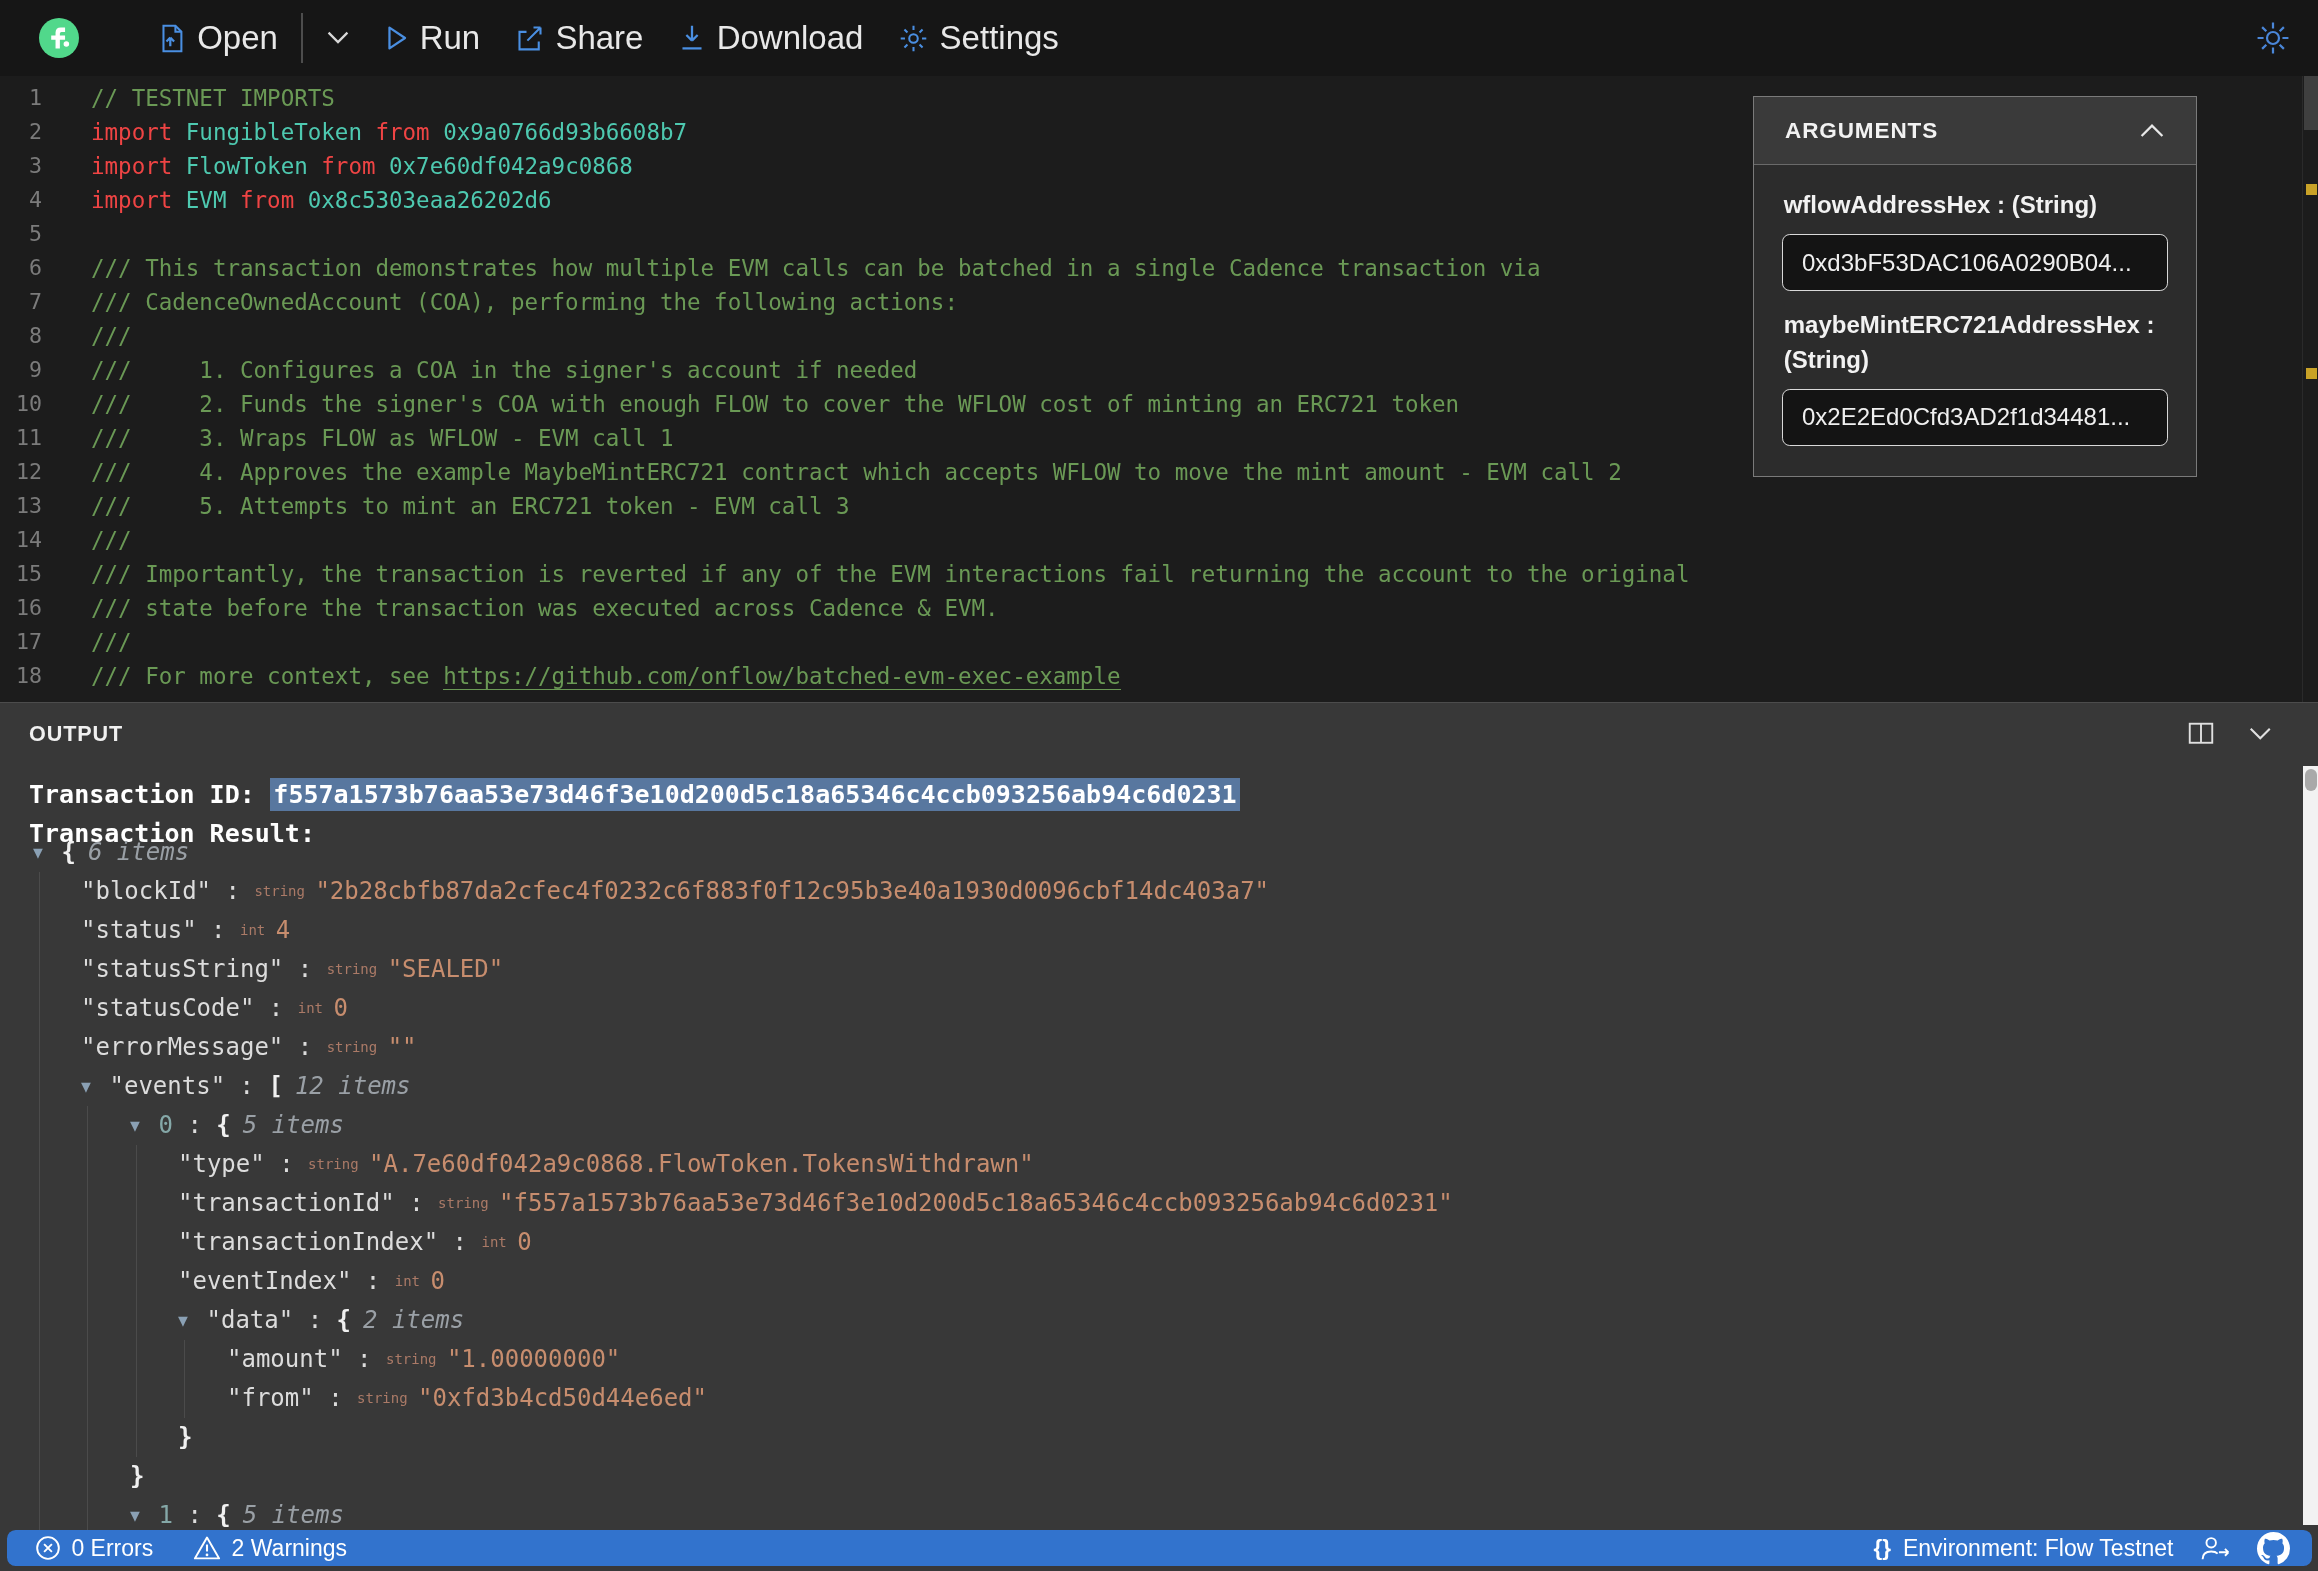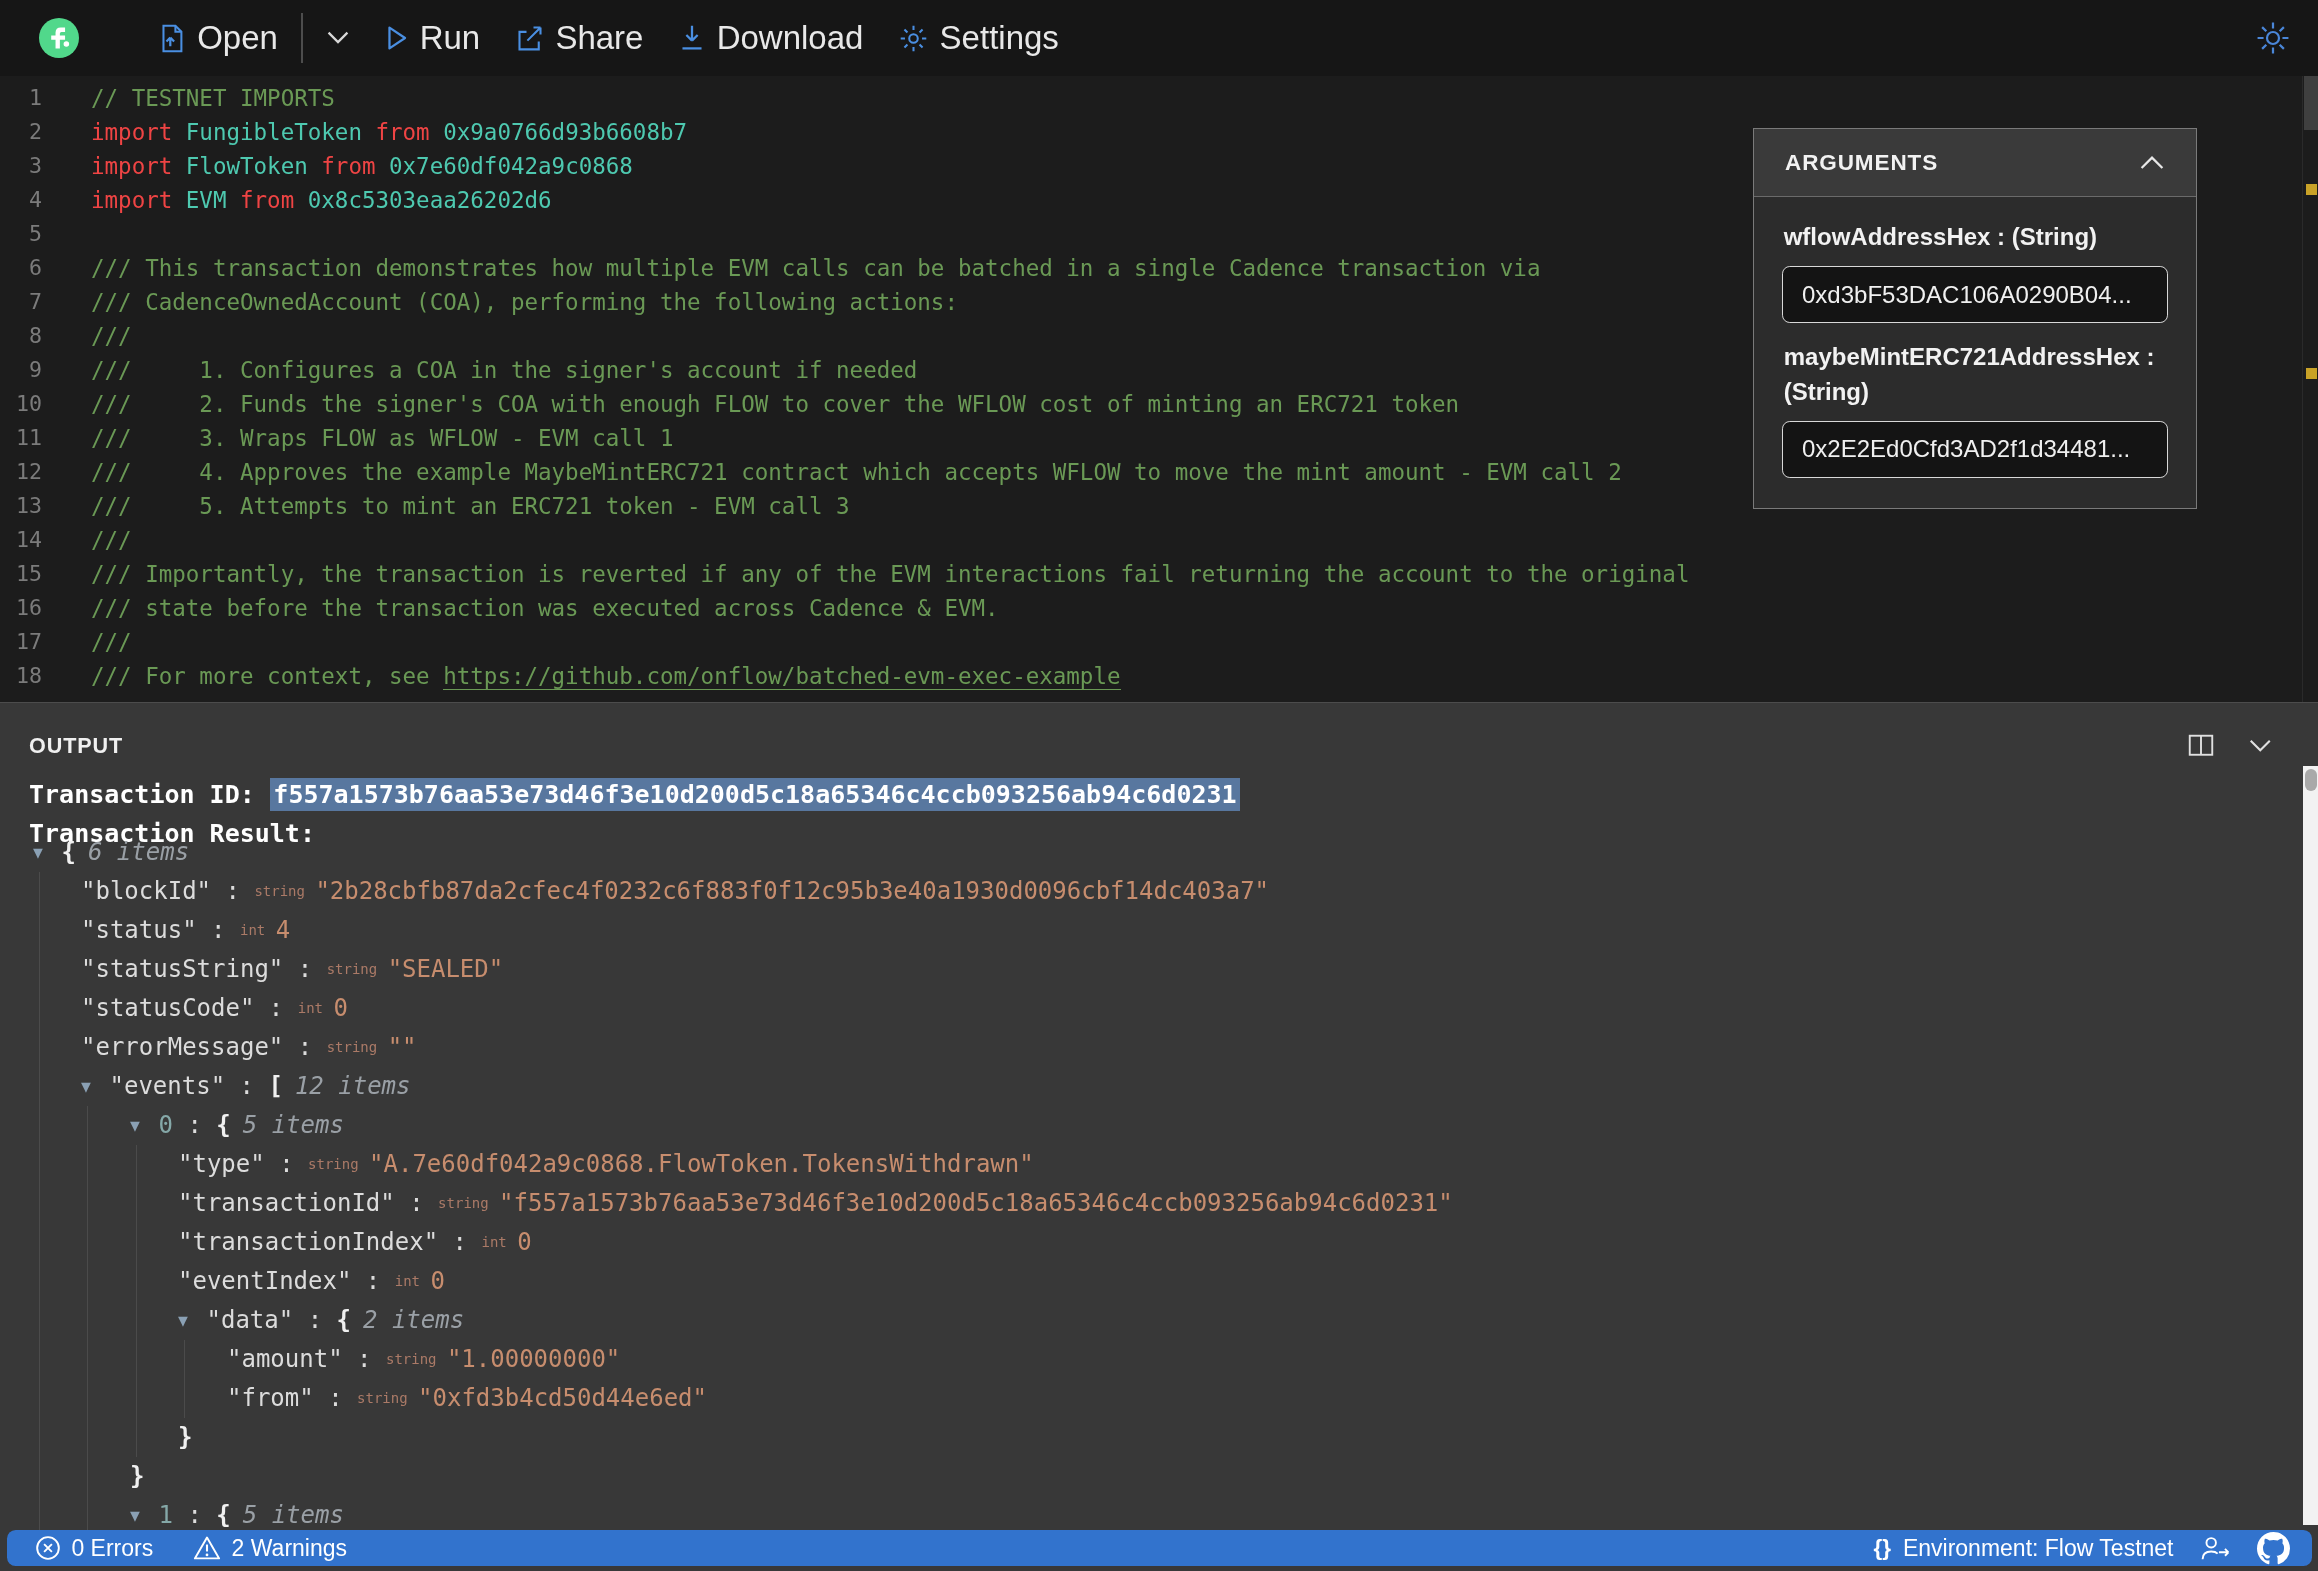--- a/index.html
+++ b/index.html
@@ -47,21 +47,21 @@
   .tok-lk { color:#6A9955; border-bottom:1.7px solid #6A9955; }
   .ed-scroll {
     position:absolute; right:0; top:76px; width:17.3px; height:626px;
     background:#1c1c1c; border-left:0.9px solid #2a2a2a;
   }
   .ed-thumb { position:absolute; left:0.9px; top:0; width:16.4px; height:54px; background:#3f3f3f; }
   .ed-mark  { position:absolute; left:3.5px; width:11.2px; height:11.2px; background:#c9a227; }
   
   .args {
     position:absolute; left:1753px; top:96px; width:444px; height:381px;
-    background:#2c2c2c; border:0.9px solid #7a7a7a; z-index:5;margin-top:32px;
+    background:#2c2c2c; border:0.9px solid #7a7a7a; z-index:5;
   }
   .args-header {
     height:68px; background:#3a3a3a; border-bottom:0.9px solid #6a6a6a;
     display:flex; align-items:center; justify-content:space-between;
     padding:0 31px;
   }
   .args-title { font-size:22.5px; font-weight:bold; letter-spacing:0.9px; color:#f2f2f2; }
   .args-body { padding:15px 28px; }
   .arg-label { font-size:24px; font-weight:600; color:#f2f2f2; line-height:35px; margin:7px 0 12px 1.7px; }
   .arg-input {
@@ -70,21 +70,21 @@
     color:#f0f0f0; font-size:24px; font-family:"Liberation Sans",sans-serif;
     padding:0 19px; margin-bottom:15.6px; display:block;
   }
   
   .output {
     position:absolute; left:0; top:702px; width:2319px; height:870px;
     background:#383838; border-top:1.7px solid #4c4c4c; overflow:hidden;
     font-family:"DejaVu Sans Mono", monospace;
   }
   .out-header {
-    position:absolute; left:0; top:12px; width:100%; height:61px;
+    position:absolute; left:0; top:0; width:100%; height:61px;
     display:flex; align-items:center;
   }
   .out-title {
     margin-left:29px; font-family:"Liberation Sans",sans-serif;
     font-size:21.6px; font-weight:bold; letter-spacing:0.9px; color:#f0f0f0;
   }
   .out-icons { margin-left:auto; margin-right:48px; display:flex; gap:35px; align-items:center; }
   .tx-block { position:absolute; left:29px; top:72px; font-size:25px; font-weight:bold; line-height:39px; color:#ffffff; white-space:pre; }
   .tx-sel { background:#58779f; color:#ffffff; padding:1.7px 3.5px; }
   .json-rows { position:absolute; left:0; top:130px; width:2282px; }

